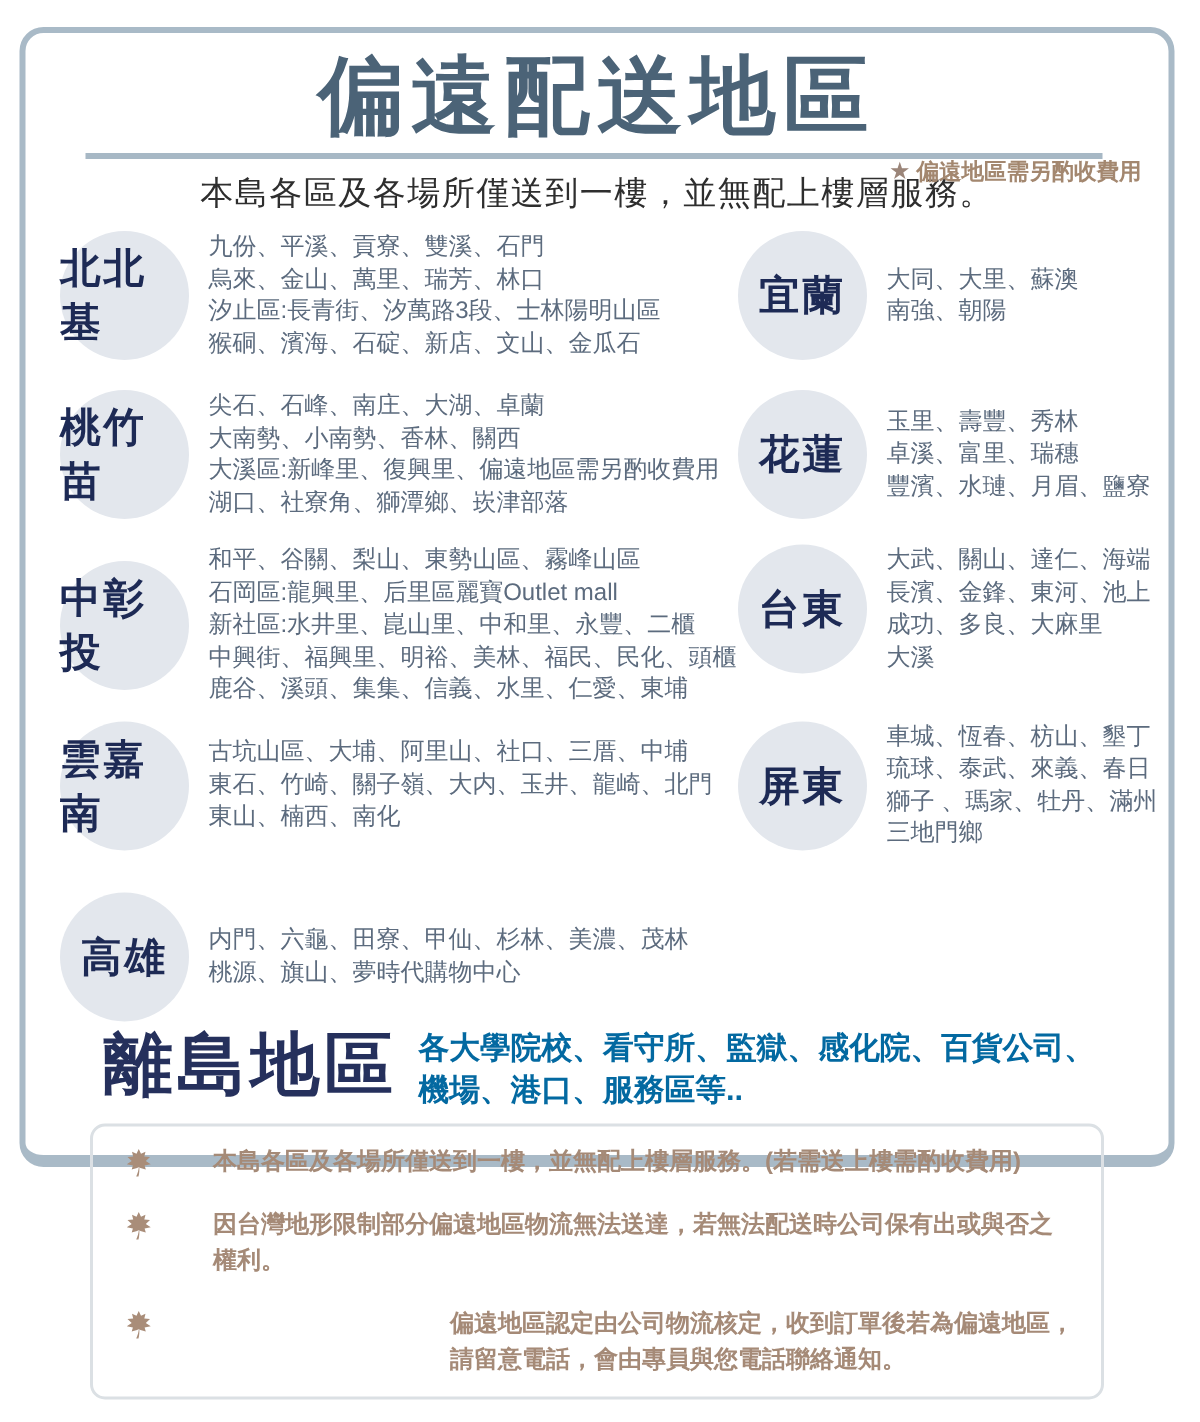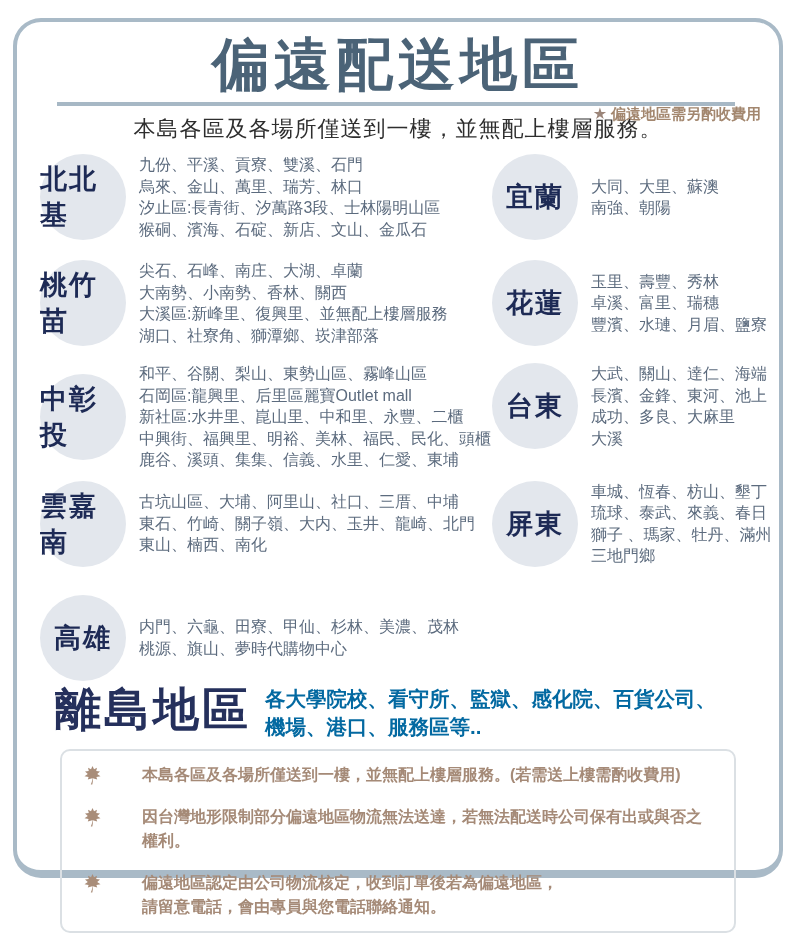--- a/index.html
+++ b/index.html
@@ -1,21 +1,21 @@
 <!DOCTYPE html>
 <html><head>
 <meta charset="utf-8">
 <style>
   * { margin:0; padding:0; box-sizing:border-box; }
   html,body { width:800px; height:948px; background:#ffffff;
     font-family:"Liberation Sans","DejaVu Sans",sans-serif; }
   .card {
-    position:absolute; left:13px; top:18px; width:770px; height:860px;
+    position:absolute; left:13px; top:18px; width:770px; height:760px;
     background:#ffffff;
-    border:4px solid #a9bac7; border-bottom-width:8px; border-radius:28px;
+    border:4px solid #a9bac7; border-bottom-width:8px; border-radius:16px;
   }
   
   .header { position:relative; }
   .title {
     margin-top:12px; text-align:center;
     font-size:57px; line-height:60px; font-weight:bold;
     color:#4b6377; letter-spacing:5px;
   }
   .tagline {
     position:absolute; top:70px; right:18px;
@@ -35,34 +35,34 @@
   .region { display:flex; align-items:center; }
   .circle {
     width:86px; height:86px; border-radius:50%; background:#e3e7ed;
     color:#1d2a55; font-weight:bold; font-size:27px; letter-spacing:2px;
     display:flex; align-items:center; justify-content:center; flex-shrink:0;
   }
   .lines { margin-left:13px; color:#5c6b7e; font-size:16px; line-height:21.5px; font-weight:500; }
   .mb1 { margin-bottom:20px; } .mb2 { margin-bottom:17px; }
   .mb3 { margin-bottom:10px; } .mb4 { margin-bottom:28px; }
   
-  .islands { display:flex; align-items:flex-start; padding-left:38px; margin-top:2px; }
+  .islands { display:flex; align-items:flex-start; padding-left:52px; margin-top:2px; }
   .islands-title {
     font-size:46px; line-height:52px; font-weight:bold; color:#25305c; letter-spacing:3px;
   }
   .islands-desc { margin-left:14px; padding-top:2px;
     font-size:20.5px; line-height:28px; font-weight:bold; color:#0369a1; }
   
   .notes-box {
     width:676px; margin:8px auto 0;
     border:2px solid #dbe0e4; border-radius:10px;
     padding:12px 18px 12px 22px;
   }
   .note { display:flex; align-items:flex-start; margin-bottom:18px;gap:31px; }
-  .note:last-child { margin-bottom:0; }
+  .note:last-child { margin-bottom:0;justify-content:space-between; }
   .leaf { flex-shrink:0; margin:3px 10px 0 0; }
   .note-text { color:#a58a77; font-size:16px; line-height:24px; font-weight:bold; }
 </style>
 </head>
 <body>
 
 <div class="card">
 
   <div class="header">
     <div class="title">偏遠配送地區</div>
@@ -93,21 +93,21 @@
         </div>
       </div>
     </div>
 
     <div class="row mb2">
       <div class="cell-left region">
         <div class="circle">桃竹苗</div>
         <div class="lines">
           <div>尖石、石峰、南庄、大湖、卓蘭</div>
           <div>大南勢、小南勢、香林、關西</div>
-          <div>大溪區:新峰里、復興里、並無配上樓層服務</div>
+          <div>大溪區:新峰里、復興里、偏遠地區需另酌收費用</div>
           <div>湖口、社寮角、獅潭鄉、崁津部落</div>
         </div>
       </div>
       <div class="cell-right region">
         <div class="circle">花蓮</div>
         <div class="lines">
           <div>玉里、壽豐、秀林</div>
           <div>卓溪、富里、瑞穗</div>
           <div>豐濱、水璉、月眉、鹽寮</div>
         </div>

